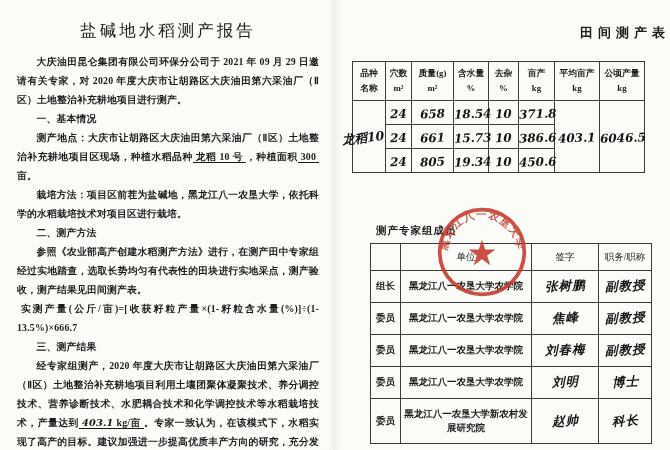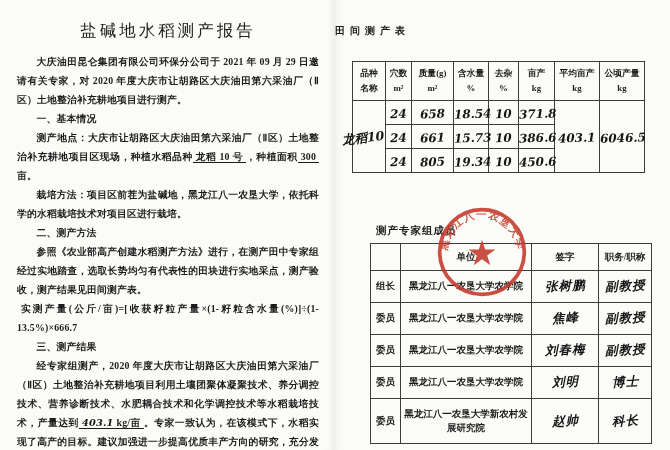--- a/index.html
+++ b/index.html
@@ -29,21 +29,21 @@
     display:inline;border-bottom:1px solid #1c1c1c;font-weight:bold;
     padding:0 3px;
   }
   .hw{
     font-family:"DejaVu Serif", serif;font-style:italic;font-weight:bold;
     color:#161616;
   }
 
   
   .ft-title{
-    text-align:left;font-size:10px;font-weight:bold;letter-spacing:5px;
+    text-align:right;font-size:13px;font-weight:bold;letter-spacing:5px;
     margin:24px 0 0 0;
   }
   table{border-collapse:collapse;}
   .field-table{
     position:absolute;left:17px;top:61px;width:292px;table-layout:fixed;
   }
   .field-table th,.field-table td{
     border:1px solid #3c3c3c;padding:0;text-align:center;vertical-align:middle;
     overflow:visible;
   }
@@ -57,21 +57,21 @@
   .experts-label{
     position:absolute;left:41px;top:224px;font-size:10.5px;font-weight:bold;
     letter-spacing:1px;
   }
   .expert-table{
     position:absolute;left:35px;top:243px;width:281px;table-layout:fixed;
   }
   .expert-table th,.expert-table td{
     border:1px solid #3c3c3c;text-align:center;vertical-align:middle;padding:1px 2px;
   }
-  .expert-table th{font-size:9.5px;font-weight:bold;height:24px;margin-top:22px;}
+  .expert-table th{font-size:9.5px;font-weight:normal;height:24px;margin-top:22px;}
   .expert-table td{font-size:9.5px;font-weight:bold;height:29px;line-height:1.5;}
   .expert-table td.sign .hw,.expert-table td.jobtitle .hw{
     display:inline-block;font-size:12.5px;transform:rotate(-3deg);letter-spacing:1px;
   }
   .expert-table tr.tall td{height:42px;}
 
   .stamp{
     position:absolute;left:100px;top:205px;width:94px;height:94px;
     opacity:.88;pointer-events:none;
   }

